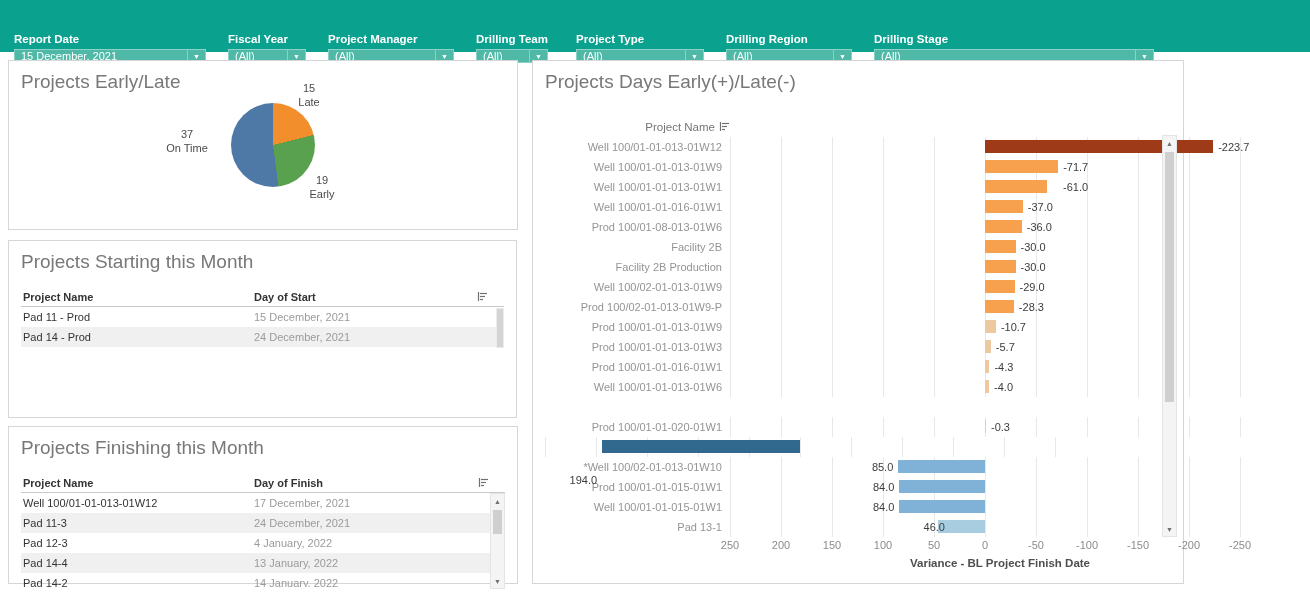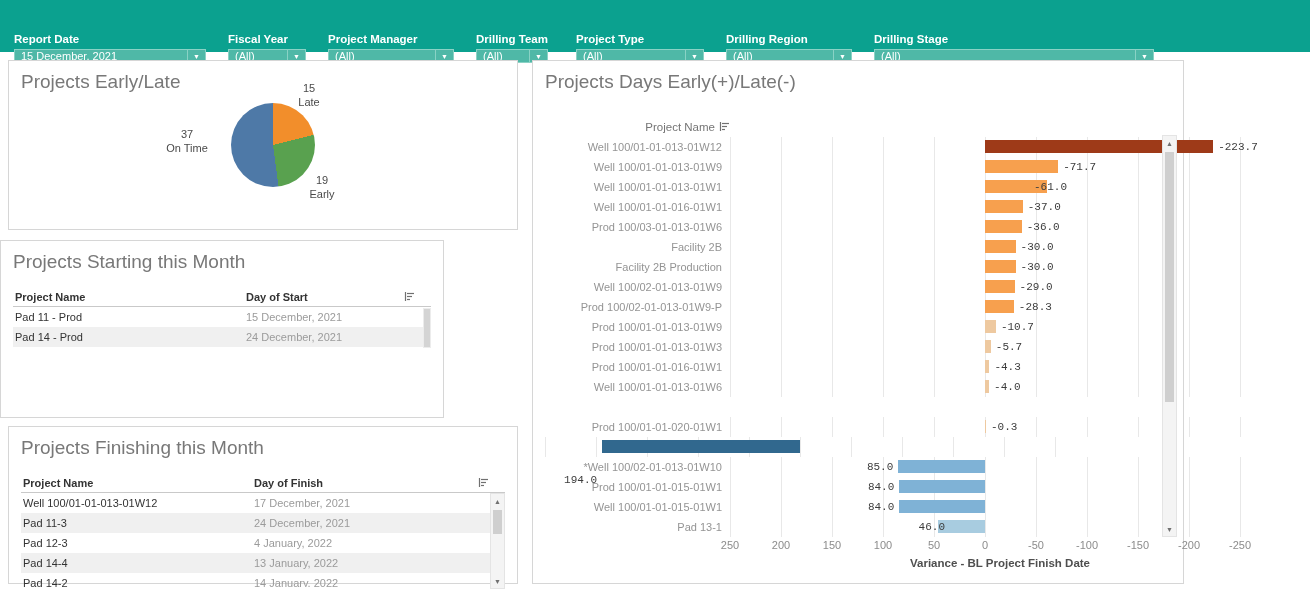--- a/index.html
+++ b/index.html
@@ -14,21 +14,21 @@
   .filter-label { color:#fff; font-size:11.5px; font-weight:bold; white-space:nowrap;margin-top:27px; }
   .filter-control { background:#4fb8a7; border:1px solid #8ad2c5; height:20px;
     display:flex; align-items:center; color:#fff; font-size:11px; cursor:pointer; }
   .filter-value { flex:1; padding:0 6px; white-space:nowrap; overflow:hidden; }
   .filter-arrow { width:18px; height:100%; border-left:1px solid #8ad2c5;
     display:flex; align-items:center; justify-content:center; font-size:7px; }
 
   
   .panel { position:absolute; background:#fff; border:1px solid #d6d6d6; }
   #panel-pie    { left:8px;   top:60px;  width:510px; height:170px; }
-  #panel-start  { left:0;   top:240px; width:444px; height:178px; }
+  #panel-start  { left:8px;   top:240px; width:509px; height:178px; }
   #panel-finish { left:8px;   top:426px; width:510px; height:158px; }
   #panel-bars   { left:532px; top:60px;  width:652px; height:524px; }
   .panel-title { color:#787878; font-size:19px; padding:10px 0 0 12px; }
 
   
   #pie { position:absolute; left:222px; top:42px; width:84px; height:84px; border-radius:50%; }
   .pie-lab { position:absolute; font-size:11px; color:#4a4a4a; text-align:center; line-height:14px; }
   #pie-lab-late   { left:270px; top:20px;  width:60px; }
   #pie-lab-early  { left:283px; top:112px; width:60px; }
   #pie-lab-ontime { left:140px; top:66px;  width:76px; }
@@ -61,21 +61,21 @@
   .mini-track .thumb { position:absolute; left:1px; right:1px; top:1px; bottom:1px; background:#d4d4d4; }
 
   
   .bars-wrap { position:absolute; left:12px; top:58px; }
   .bar-col-header { display:flex; justify-content:flex-end; align-items:center; width:185px;
     height:16px; color:#757575; font-size:11.5px; gap:4px; margin-bottom:2px; }
   .bar-row { display:flex; height:20px; }
   .bar-label { width:185px; text-align:right; padding-right:8px; color:#949494; font-size:11px;
     line-height:20px; white-space:nowrap; }
   .bar-plot { position:relative; width:540px;
-    background-image:repeating-linear-gradient(to right,#e8e8e8 0,#e8e8e8 1px,transparent 1px,transparent 51px);font-family:Liberation Mono, monospace; }
+    background-image:repeating-linear-gradient(to right,#e8e8e8 0,#e8e8e8 1px,transparent 1px,transparent 51px); }
   .bar { position:absolute; top:3px; height:13px; }
   .bar-value { position:absolute; top:3px; font-size:11px; color:#3c3c3c; line-height:14px; white-space:nowrap; }
   .bar-ticks { position:relative; height:16px; margin-left:185px; width:540px;
     font-size:11px; color:#8c8c8c; }
   .tick { position:absolute; width:50px; text-align:center; top:2px; }
   .bar-xlabel { margin-left:185px; width:540px; text-align:center; font-size:11.5px;
     font-weight:bold; color:#4f4f4f; margin-top:4px; }
 </style>
 </head>
 <body>
@@ -251,32 +251,32 @@
           <div class="bar-label">Well 100/01-01-013-01W9</div>
           <div class="bar-plot">
             <div class="bar" style="width: 73.134px; background: rgb(247, 160, 78); left: 255px;"></div>
             <span class="bar-value" style="left: 333.134px;">-71.7</span>
           </div>
         </div>
         <div class="bar-row">
           <div class="bar-label">Well 100/01-01-013-01W1</div>
           <div class="bar-plot">
             <div class="bar" style="width: 62.22px; background: rgb(247, 160, 78); left: 255px;"></div>
-            <span class="bar-value" style="left: 304px;">-61.0</span>
+            <span class="bar-value" style="left: 333px;">-61.0</span>
           </div>
         </div>
         <div class="bar-row">
           <div class="bar-label">Well 100/01-01-016-01W1</div>
           <div class="bar-plot">
             <div class="bar" style="width: 37.74px; background: rgb(247, 160, 78); left: 255px;"></div>
             <span class="bar-value" style="left: 297.74px;">-37.0</span>
           </div>
         </div>
         <div class="bar-row">
-          <div class="bar-label">Prod 100/03-01-013-01W6</div>
+          <div class="bar-label">Prod 100/01-08-013-01W6</div>
           <div class="bar-plot">
             <div class="bar" style="width: 36.72px; background: rgb(247, 160, 78); left: 255px;"></div>
             <span class="bar-value" style="left: 296.72px;">-36.0</span>
           </div>
         </div>
         <div class="bar-row">
           <div class="bar-label">Facility 2B</div>
           <div class="bar-plot">
             <div class="bar" style="width: 30.6px; background: rgb(247, 160, 78); left: 255px;"></div>
             <span class="bar-value" style="left: 290.6px;">-30.0</span>

